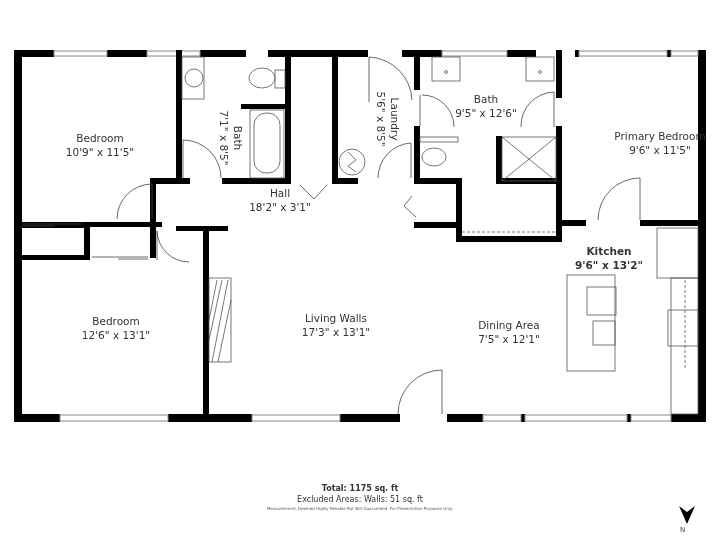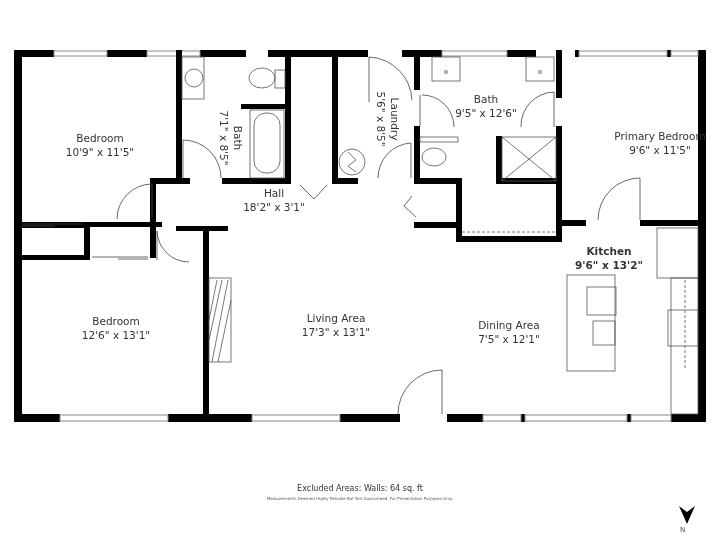--- a/index.html
+++ b/index.html
@@ -167,42 +167,43 @@
   <div>5'6" x 8'5"</div>
 </div>
 <div class="label" style="left:486px; top:92px;">
   <div>Bath</div>
   <div>9'5" x 12'6"</div>
 </div>
 <div class="label" style="left:660px; top:129px;">
   <div>Primary Bedroom</div>
   <div>9'6" x 11'5"</div>
 </div>
-<div class="label" style="left:274px; top:186px;">
+<div class="label" style="left:280px; top:186px;">
   <div>Hall</div>
   <div>18'2" x 3'1"</div>
 </div>
 <div class="label" style="left:609px; top:244px;font-weight:bold;">
   <div>Kitchen</div>
   <div>9'6" x 13'2"</div>
 </div>
 <div class="label" style="left:116px; top:314px;">
   <div>Bedroom</div>
   <div>12'6" x 13'1"</div>
 </div>
 <div class="label" style="left:336px; top:311px;">
-  <div>Living Area</div>
+  <div>Living Walls</div>
   <div>17'3" x 13'1"</div>
 </div>
 <div class="label" style="left:509px; top:318px;">
   <div>Dining Area</div>
   <div>7'5" x 12'1"</div>
 </div>
 
 <div class="summary">
-  <div>Excluded Areas: Walls: 64 sq. ft</div>
+  <div class="total">Total: 1175 sq. ft</div>
+  <div>Excluded Areas: Walls: 51 sq. ft</div>
   <div class="disclaimer">Measurements Deemed Highly Reliable But Not Guaranteed. For Presentation Purposes Only.</div>
 </div>
 
 <svg style="position:absolute; left:677px; top:504px;" width="20" height="22">
   <path d="M2 2 L10 8 L18 2 L10 20 Z" fill="#000"></path>
 </svg>
 <div class="north">N</div>
 
 </body></html>

